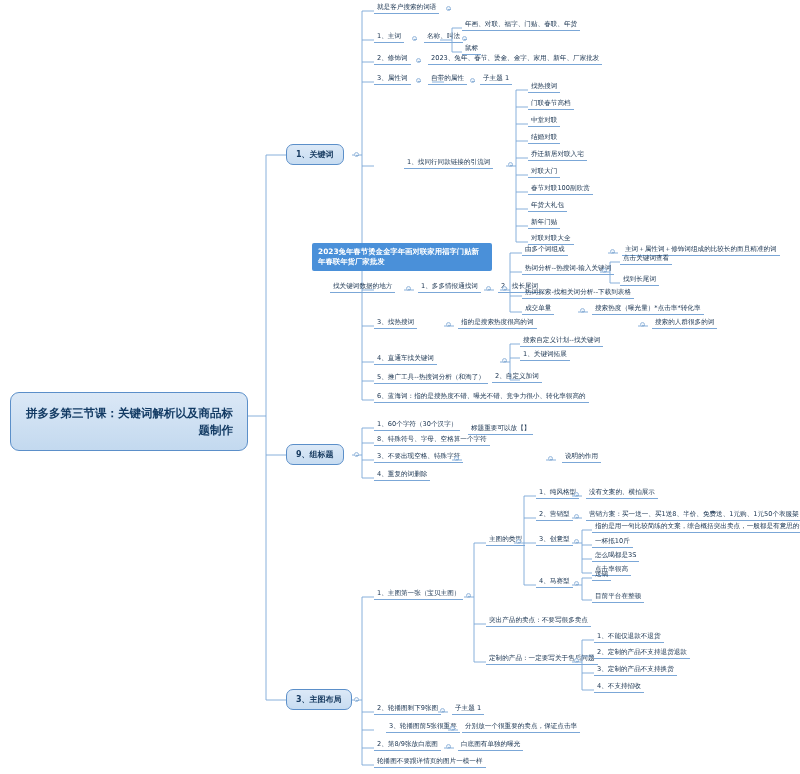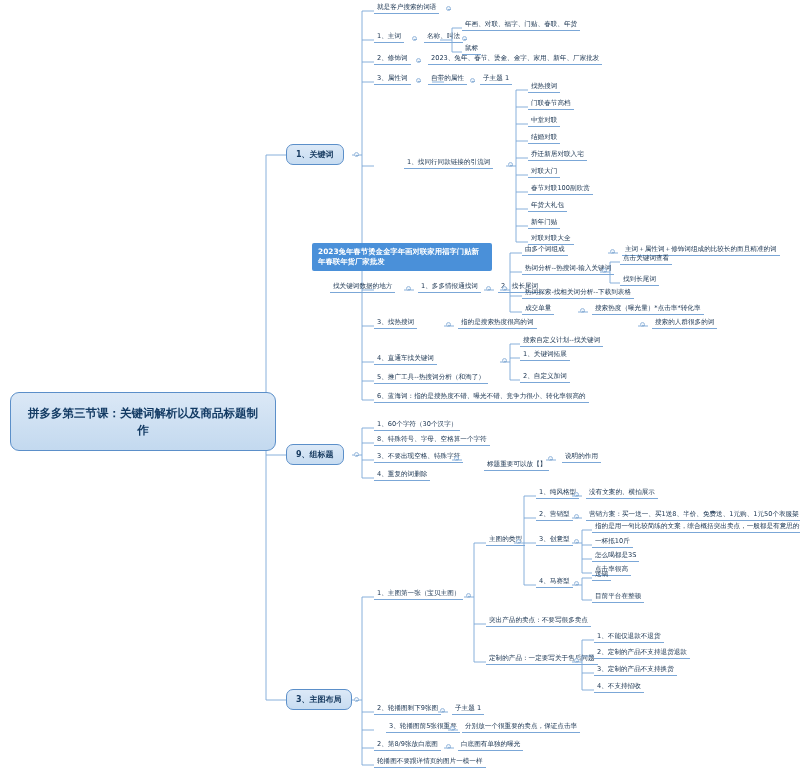--- a/index.html
+++ b/index.html
@@ -203,21 +203,21 @@
       <path d="M582 656 L594 656"></path>
       <path d="M582 673 L594 673"></path>
       <path d="M582 690 L594 690"></path>
 
       <path d="M438 712 L448 712"></path>
       <path d="M448 730 L458 730"></path>
       <path d="M444 748 L454 748"></path>
     </g>
   </svg>
 
-  <div class="node root" style="left:10px;top:392px;width:266px;">拼多多第三节课：关键词解析以及商品标题制作</div>
+  <div class="node root" style="left:10px;top:392px;width:238px;text-align:right;">拼多多第三节课：关键词解析以及商品标题制作</div>
 
   <div class="node boxed" style="left:286px;top:144px;">1、关键词</div>
   <div class="dot" style="left:354px;top:152px;"></div>
 
   <div class="node leaf" style="left:374px;top:3px;">就是客户搜索的词语</div>
   <div class="dot" style="left:446px;top:6px;"></div>
 
   <div class="node leaf" style="left:374px;top:32px;">1、主词</div>
   <div class="dot" style="left:412px;top:36px;"></div>
   <div class="node leaf" style="left:424px;top:32px;">名称、叫法</div>
@@ -277,33 +277,33 @@
   <div class="node leaf" style="left:374px;top:318px;">3、找热搜词</div>
   <div class="dot" style="left:446px;top:322px;"></div>
   <div class="node leaf" style="left:458px;top:318px;">指的是搜索热度很高的词</div>
   <div class="dot" style="left:640px;top:322px;"></div>
   <div class="node leaf" style="left:652px;top:318px;">搜索的人群很多的词</div>
 
   <div class="node leaf" style="left:374px;top:354px;">4、直通车找关键词</div>
   <div class="dot" style="left:502px;top:358px;"></div>
   <div class="node leaf" style="left:520px;top:336px;">搜索自定义计划--找关键词</div>
   <div class="node leaf" style="left:520px;top:350px;">1、关键词拓展</div>
-  <div class="node leaf" style="left:520px;top:372px;">2、自定义加词</div>
+  <div class="node leaf" style="left:492px;top:372px;">2、自定义加词</div>
 
   <div class="node leaf" style="left:374px;top:373px;">5、推广工具--热搜词分析（和淘了）</div>
   <div class="node leaf" style="left:374px;top:392px;text-align:center;">6、蓝海词：指的是搜热度不错、曝光不错、竞争力很小、转化率很高的</div>
 
   <div class="node boxed" style="left:286px;top:444px;">9、组标题</div>
   <div class="dot" style="left:354px;top:452px;"></div>
 
   <div class="node leaf" style="left:374px;top:420px;">1、60个字符（30个汉字）</div>
   <div class="node leaf" style="left:374px;top:435px;">8、特殊符号、字母、空格算一个字符</div>
   <div class="node leaf" style="left:374px;top:452px;">3、不要出现空格、特殊字符</div>
   <div class="dot" style="left:454px;top:456px;"></div>
-  <div class="node leaf" style="left:468px;top:460px;margin-left:16px;">标题重要可以放【】</div>
+  <div class="node leaf" style="left:468px;top:424px;">标题重要可以放【】</div>
   <div class="dot" style="left:548px;top:456px;"></div>
   <div class="node leaf" style="left:562px;top:452px;">说明的作用</div>
   <div class="node leaf" style="left:374px;top:470px;">4、重复的词删除</div>
 
   <div class="node boxed" style="left:286px;top:689px;">3、主图布局</div>
   <div class="dot" style="left:354px;top:697px;"></div>
 
   <div class="node leaf" style="left:374px;top:589px;">1、主图第一张（宝贝主图）</div>
   <div class="dot" style="left:466px;top:593px;"></div>
 

